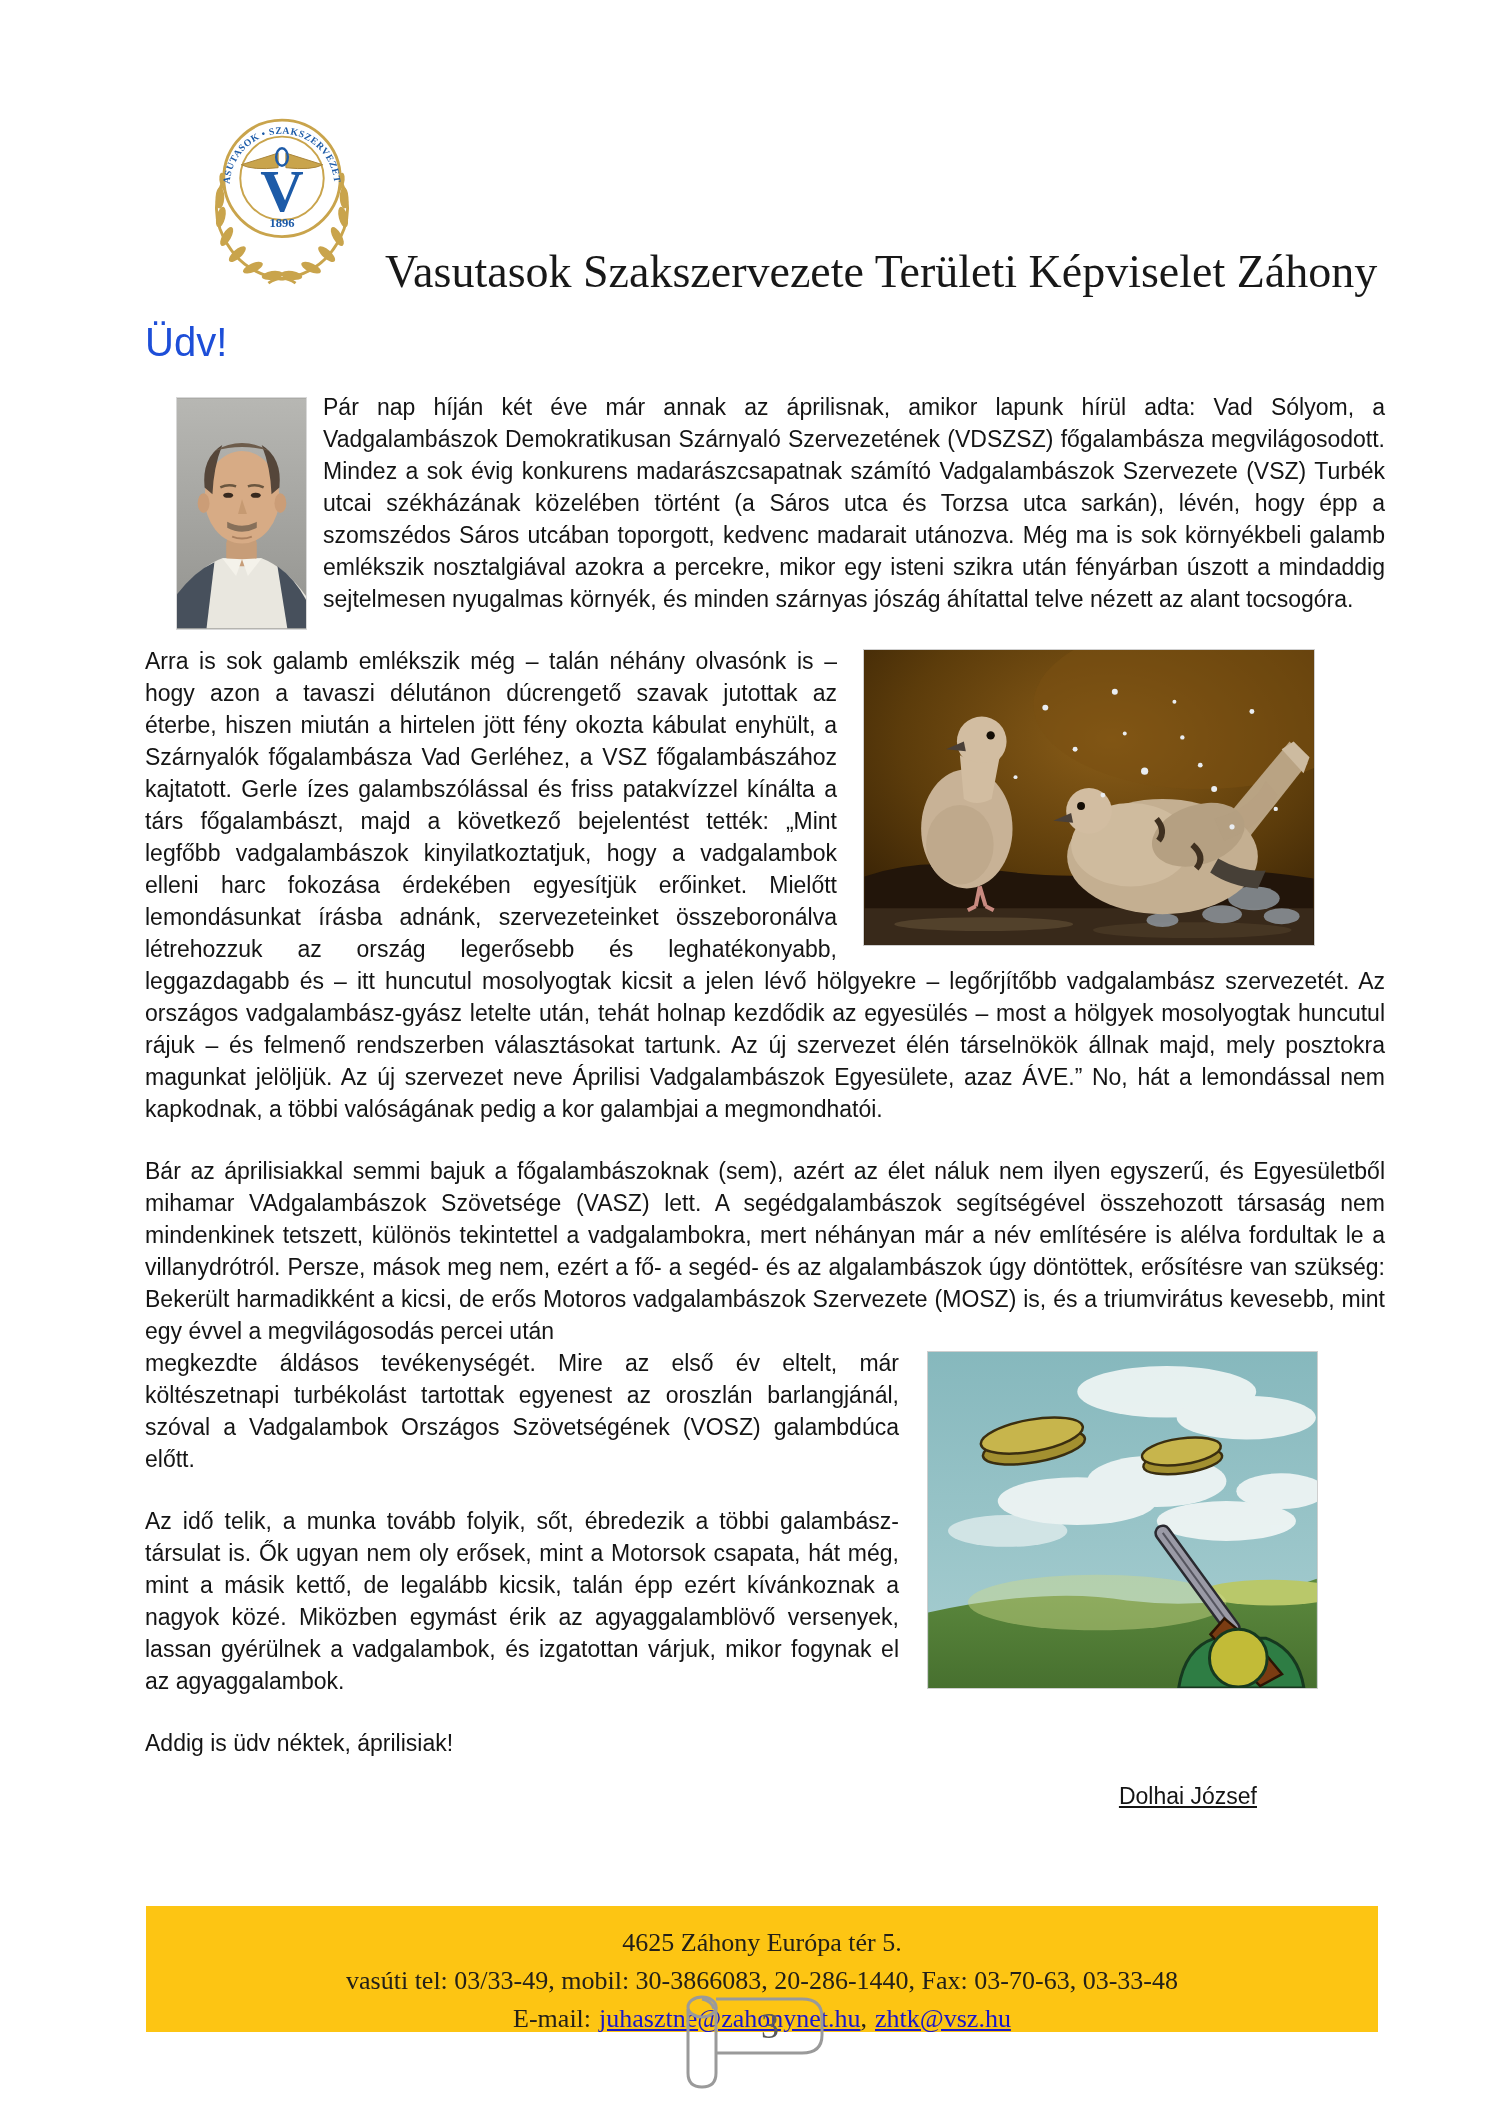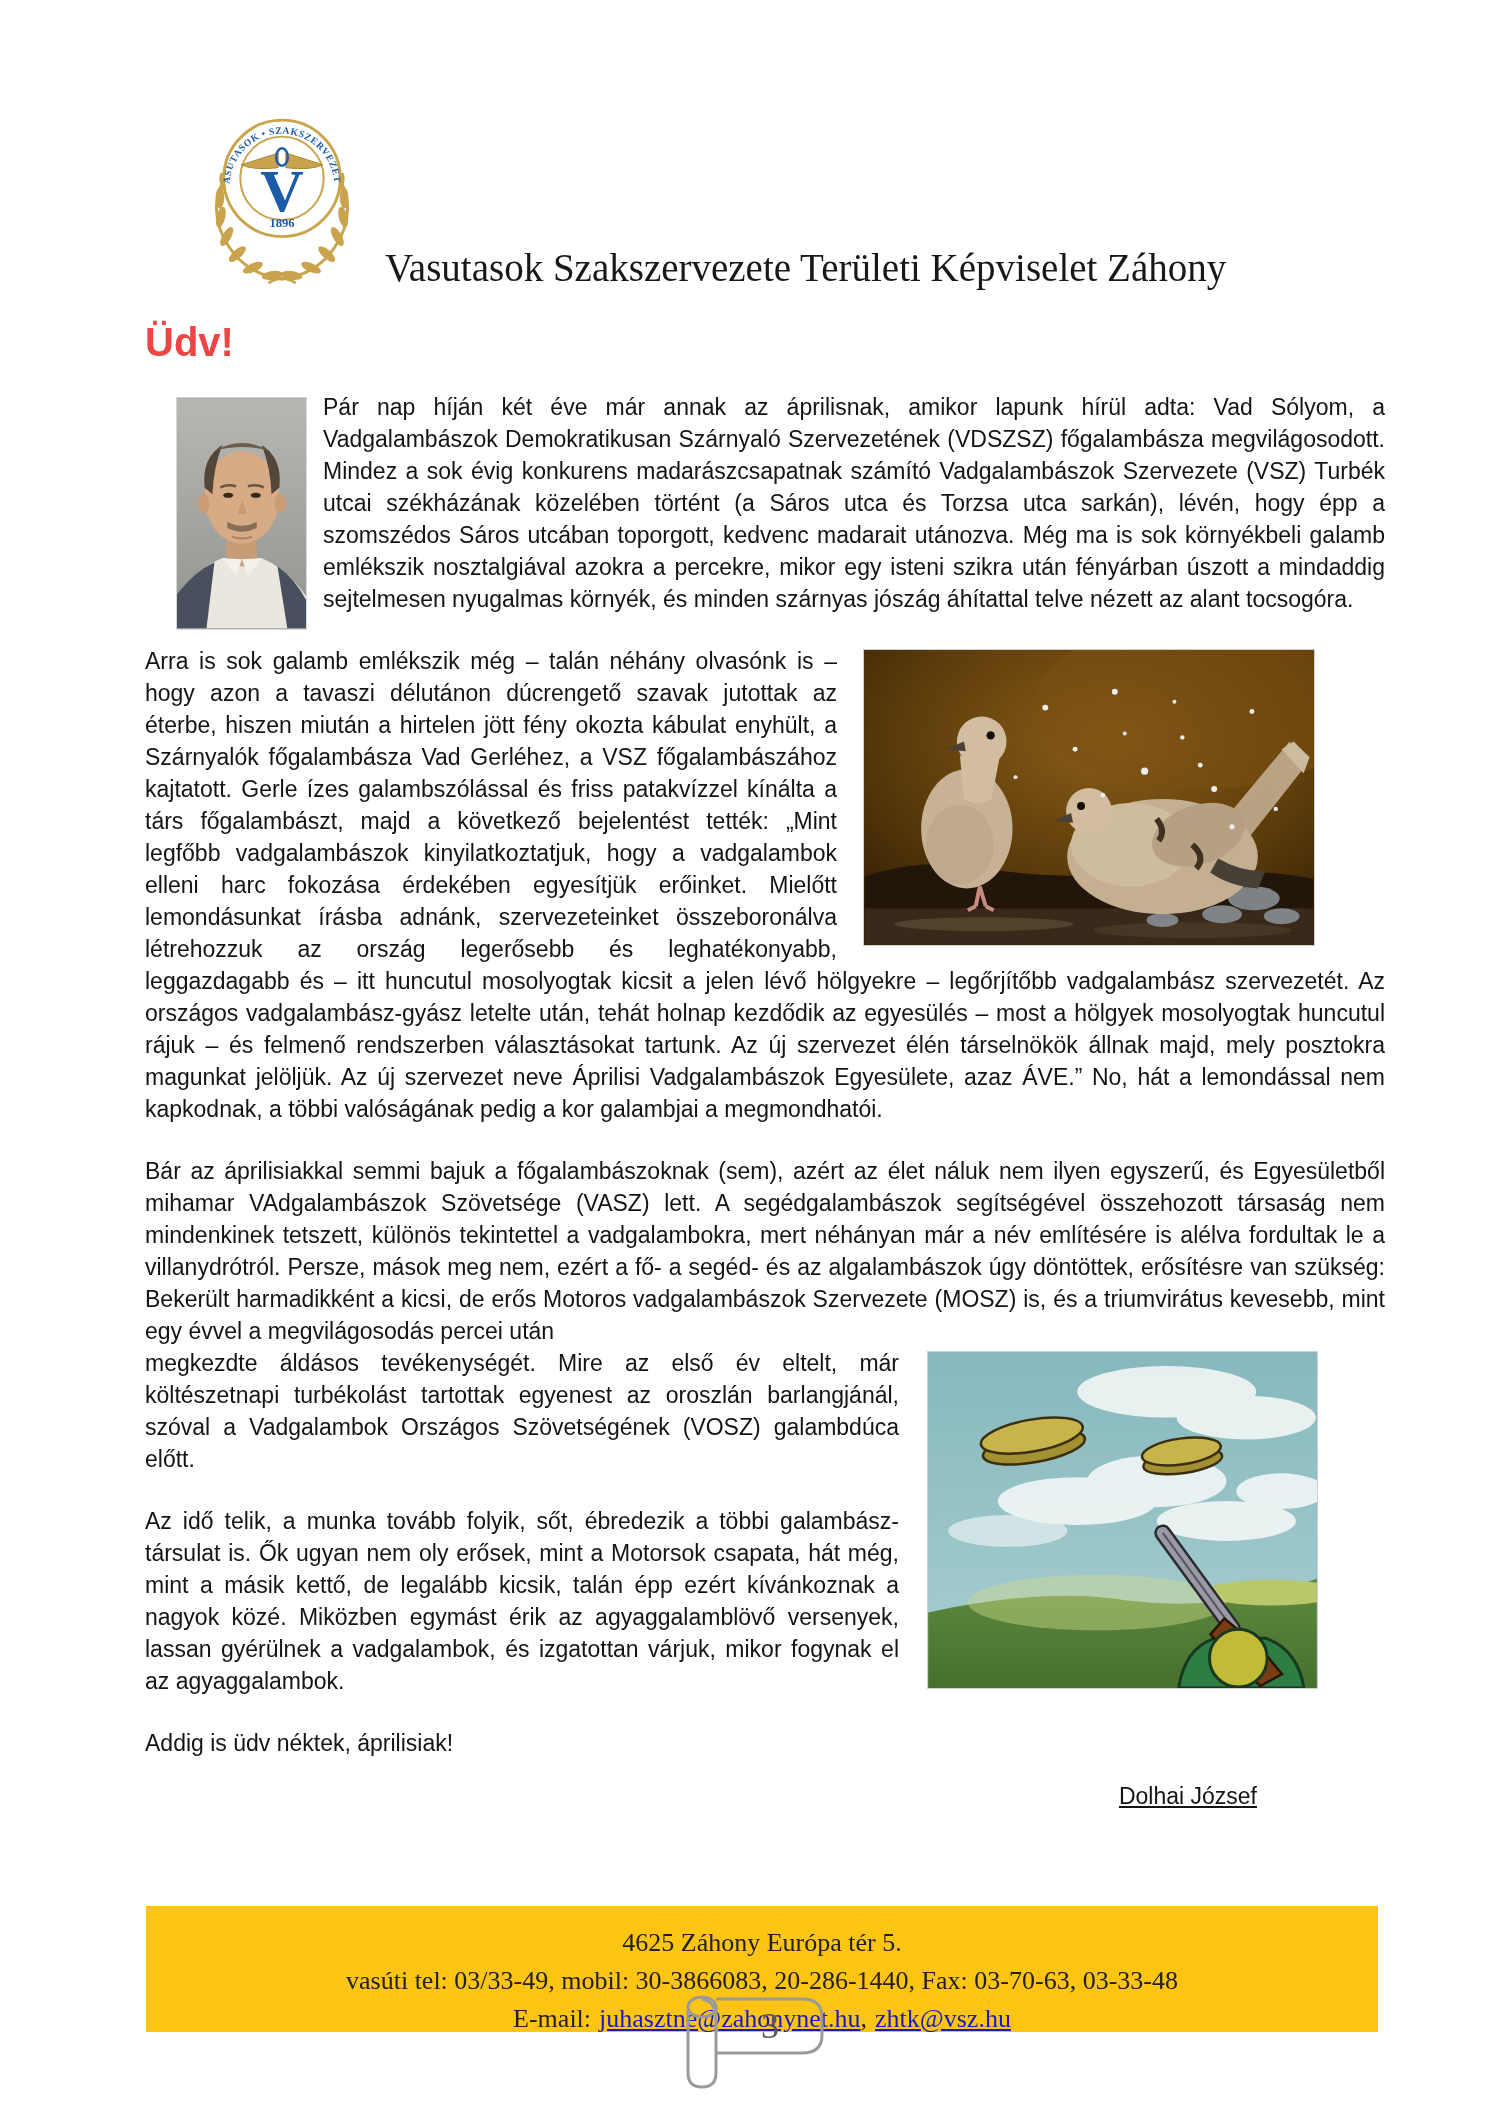--- a/index.html
+++ b/index.html
@@ -5,27 +5,27 @@
   * { margin:0; padding:0; box-sizing:border-box; }
   body { background:#e8e8e8; font-family:"Liberation Sans", sans-serif; }
   .page {
     position:relative; width:1500px; height:2120px; margin:0 auto;
     background:#ffffff; overflow:hidden;
   }
   
   .logo-box { position:absolute; left:183px; top:90px; width:198px; height:200px; }
   .doc-title {
     position:absolute; left:385px; top:245px;
-    font-family:"Liberation Serif", serif; font-size:39px; color:#181818; white-space:nowrap;
+    font-family:"Liberation Serif", serif; font-size:46px; color:#181818; white-space:nowrap;
   }
   
   .article { position:absolute; left:145px; top:320px; width:1240px; color:#141414; }
   .greeting {
-    font-family:"Liberation Sans", sans-serif; font-weight:bold;
-    font-size:40px; color:#ef4444; margin:0 0 26px 0;
+    font-family:"Liberation Sans", sans-serif; font-weight:normal;
+    font-size:40px; color:#1d4ed8; margin:0 0 26px 0;
   }
   .body-text {
     font-size:23px; line-height:32px; text-align:justify; text-align-last:left;
     margin:0 0 30px 0;
   }
   .no-gap { margin-bottom:0; }
   .portrait-float {
     float:left; width:131px; height:233px; margin:6px 16px 6px 31px;
     border:1px solid #d8d8d8; background:#a8a8a4;
   }

